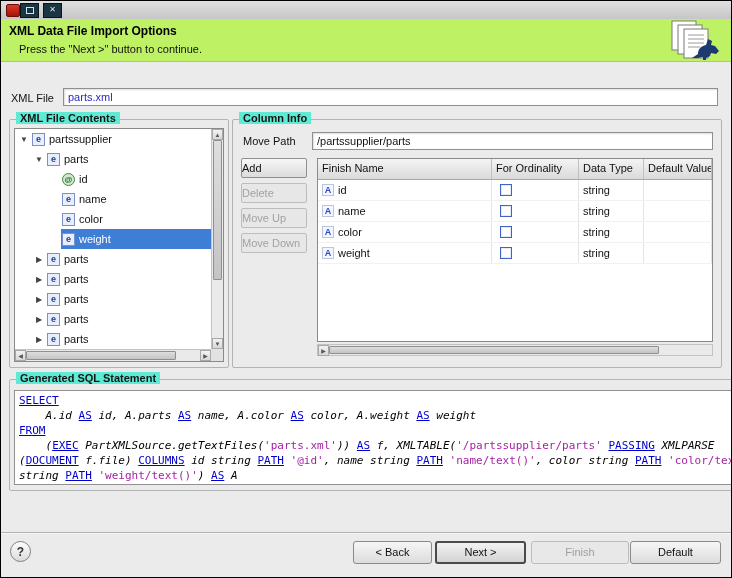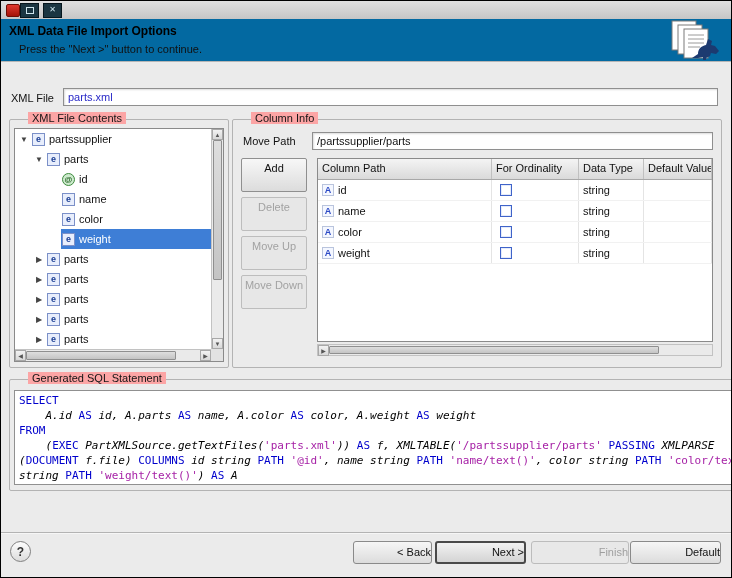--- a/index.html
+++ b/index.html
@@ -12,34 +12,34 @@
     display:flex;align-items:center;}
   .win-icon{width:12px;height:11px;margin-left:5px;background:linear-gradient(#e0392f,#a31208);
     border:1px solid #6e0c04;border-radius:2px;flex:0 0 auto;}
   .tb-title{flex:1;text-align:center;font-size:11px;font-weight:bold;color:#1a1a1a;
     white-space:nowrap;overflow:hidden;}
   .tb-btn{width:17px;height:13px;background:#1b3642;border:1px solid #06161d;margin-right:4px;
     display:flex;align-items:center;justify-content:center;color:#cfe6ee;font-size:8px;line-height:1;flex:0 0 auto;}
   .tb-btn .sq{width:6px;height:5px;border:1px solid #cfe6ee;}
 
   
-  .header{position:absolute;left:0;top:18px;right:0;height:42px;background:#0369a1;border-bottom:1px solid #b6b6b6;}
+  .header{position:absolute;left:0;top:18px;right:0;height:42px;background:#bef264;border-bottom:1px solid #b6b6b6;}
   .h-title{position:absolute;left:8px;top:5px;font-size:12px;font-weight:bold;color:#000;}
   .h-msg{position:absolute;left:18px;top:24px;font-size:11px;color:#111;}
   .h-banner{position:absolute;right:10px;top:1px;width:54px;height:40px;}
 
   
   .lbl-xmlfile{position:absolute;left:10px;top:91px;}
   .fld{background:#fff;border:1px solid #8f8f8f;box-shadow:inset 1px 1px 2px rgba(0,0,0,.14);
     box-sizing:border-box;padding:0 4px;white-space:nowrap;overflow:hidden;}
   .fld-xmlfile{position:absolute;left:62px;top:87px;width:655px;height:18px;line-height:16px;color:#2a2ac8;}
 
   
   .group{position:absolute;border:1px solid #b3b3b3;border-radius:2px;}
-  .legend{position:absolute;top:-8px;left:18px;background:#fca5a5;padding:0 4px;font-weight:normal;color:#141414;}
+  .legend{position:absolute;top:-8px;left:6px;background:#5eead4;padding:0 4px;font-weight:bold;color:#141414;}
   .tree-group{left:8px;top:118px;width:218px;height:247px;}
   .col-group{left:231px;top:118px;width:488px;height:247px;}
   .sql-group{left:8px;top:378px;width:716px;height:110px;padding-left:32px;}
 
   
   .tree-view{position:absolute;left:4px;top:8px;width:210px;height:234px;background:#fff;
     border:1px solid #8a8a8a;box-sizing:border-box;overflow:hidden;}
   .tree-rows{position:absolute;left:0;top:0;right:12px;bottom:12px;overflow:hidden;}
   .tree-row{display:flex;align-items:center;height:20px;white-space:nowrap;}
   .tree-indent{flex:0 0 auto;height:100%;}
@@ -64,22 +64,22 @@
   .hscroll .sb-arrow.left{left:0;top:0;}
   .hscroll .sb-arrow.right{right:0;top:0;}
   .sb-thumb{position:absolute;background:linear-gradient(#dedede,#c4c4c4);border:1px solid #8f8f8f;border-radius:1px;box-sizing:border-box;}
   .vscroll .sb-thumb{left:1px;right:1px;top:11px;height:140px;}
   .hscroll .sb-thumb{top:1px;bottom:1px;left:11px;width:150px;}
 
   
   .rootpath-label{position:absolute;left:10px;top:15px;}
   .rootpath-field{position:absolute;left:79px;top:12px;width:401px;height:18px;line-height:16px;color:#111;}
   .btn-col{position:absolute;left:8px;top:38px;width:66px;}
-  .side-btn{height:34px;margin-bottom:5px;background:linear-gradient(#f7f7f7,#dcdcdc);
-    border:1px solid #8f8f8f;border-radius:2px;text-align:center;line-height:18px;box-sizing:border-box;}
+  .side-btn{height:20px;margin-bottom:5px;background:linear-gradient(#f7f7f7,#dcdcdc);
+    border:1px solid #8f8f8f;border-radius:2px;text-align:left;line-height:18px;box-sizing:border-box;}
   .side-btn.disabled{color:#a2a2a2;background:#e7e7e7;border-color:#bdbdbd;}
 
   .col-table{position:absolute;left:84px;top:38px;right:8px;bottom:25px;border:1px solid #8a8a8a;
     background:#fff;overflow:hidden;box-sizing:border-box;}
   .thead{display:flex;height:20px;background:linear-gradient(#f4f4f4,#dadada);border-bottom:1px solid #a8a8a8;}
   .th{box-sizing:border-box;height:20px;line-height:19px;padding-left:4px;border-right:1px solid #c0c0c0;
     overflow:hidden;white-space:nowrap;flex:0 0 auto;}
   .tr{display:flex;height:20px;border-bottom:1px solid #f1f1f1;background:#fff;}
   .td{box-sizing:border-box;height:20px;border-right:1px solid #e4e4e4;overflow:hidden;white-space:nowrap;
     display:flex;align-items:center;padding-left:4px;flex:0 0 auto;}
@@ -88,32 +88,32 @@
   .ord-check{width:10px;height:10px;border:1px solid #3f63c9;background:#fff;margin-left:4px;
     box-shadow:inset 0 0 0 1px #e4ebfb;flex:0 0 auto;}
   .col-hscroll{position:absolute;left:84px;right:8px;bottom:11px;height:12px;background:#eaeaea;
     border:1px solid #c2c2c2;box-sizing:border-box;}
   .col-hscroll .sb-thumb{top:1px;bottom:1px;left:11px;width:330px;}
 
   
   .sql-area{position:absolute;left:4px;top:10px;right:4px;bottom:5px;background:#fff;border:1px solid #909090;
     padding:2px 4px;font-family:"DejaVu Sans Mono",monospace;font-size:11px;line-height:15px;overflow:hidden;}
   .sql-line{white-space:pre;}
-  .tok-kw{color:#0000cc;}
+  .tok-kw{color:#0000cc;text-decoration:underline;}
   .tok-str{color:#a621a6;}
   .tok-p{color:#000;font-style:italic;}
 
   
   .footer-sep{position:absolute;left:0;right:0;top:531px;height:1px;background:#b3b3b3;}
   .footer-sep2{position:absolute;left:0;right:0;top:532px;height:1px;background:#f6f6f6;}
   .help-btn{position:absolute;left:9px;top:540px;width:21px;height:21px;border-radius:50%;
     border:1px solid #808080;background:linear-gradient(#fdfdfd,#dcdcdc);text-align:center;line-height:20px;
     font-weight:bold;color:#333;font-size:12px;box-sizing:border-box;}
   .btn{position:absolute;top:540px;height:23px;background:linear-gradient(#f6f6f6,#dcdcdc);
-    border:1px solid #8a8a8a;border-radius:3px;text-align:right;line-height:21px;box-sizing:border-box;}
+    border:1px solid #8a8a8a;border-radius:3px;text-align:center;line-height:21px;box-sizing:border-box;}
   #btn-back{left:352px;width:79px;}
   #btn-next{left:434px;width:91px;border:2px solid #4a4a4a;line-height:19px;background:linear-gradient(#f2f2f2,#d4d4d4);}
   #btn-finish{left:530px;width:98px;color:#9f9f9f;background:#e8e8e8;border-color:#bcbcbc;}
   #btn-cancel{left:629px;width:91px;}
 </style>
 </head>
 <body>
 
 <div class="window">
 
@@ -263,21 +263,21 @@
     <span class="rootpath-label">Move Path</span>
     <div class="fld rootpath-field">/partssupplier/parts</div>
     <div class="btn-col" id="btn-col">
         <div class="side-btn">Add</div>
         <div class="side-btn disabled">Delete</div>
         <div class="side-btn disabled">Move Up</div>
         <div class="side-btn disabled">Move Down</div>
       </div>
     <div class="col-table">
       <div class="thead" id="table-head">
-          <div class="th" style="width: 174px;">Column Path</div>
+          <div class="th" style="width: 174px;">Finish Name</div>
           <div class="th" style="width: 87px;">For Ordinality</div>
           <div class="th" style="width: 65px;">Data Type</div>
           <div class="th" style="width: 68px;">Default Value</div>
         </div>
       <div id="table-body">
           <div class="tr">
             <div class="td" style="width: 174px;">
               <span class="str-icon">A</span>
               <span>id</span>
             </div>

